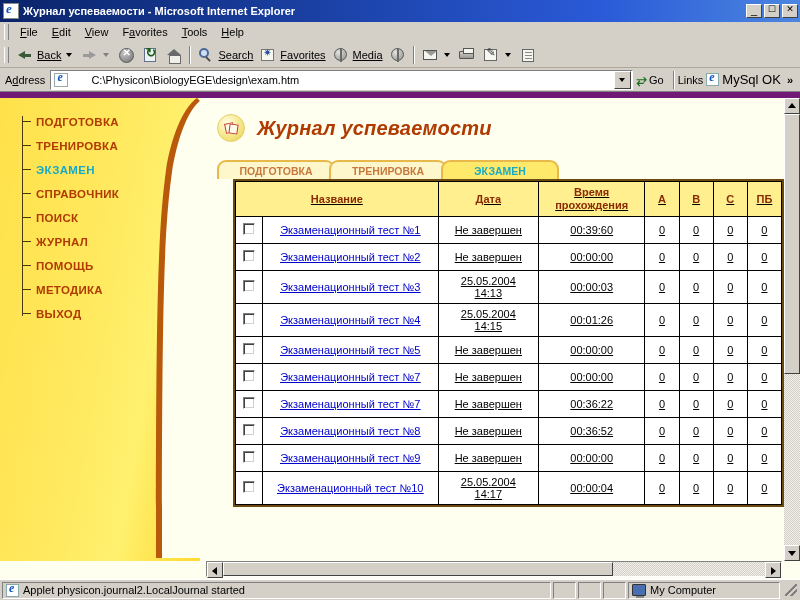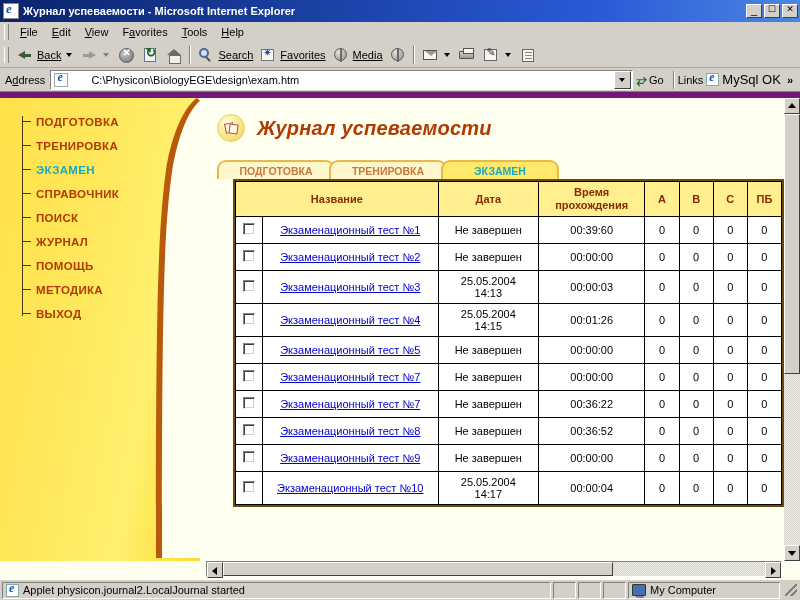--- a/index.html
+++ b/index.html
@@ -331,21 +331,21 @@
     background: #ffe96a; color: #17a9c6;
     min-width: 118px; z-index: 3;
     border-color: #e8b84a;
   }
 
   .table-wrap {
     margin: 0 0 0 33px;
     border: 2px solid #6a4a10;
     border-top-width: 2px;
     background: #fff;
-    position: relative; z-index: 1;
+    position: relative; z-index: 1; text-decoration: underline;
   }
   table.journal {
     border-collapse: collapse; width: 100%;
     font-size: 11px; color: #000;
   }
   table.journal th {
     background: #ffef8f; color: #8a2a00;
     font-size: 11px; font-weight: bold;
     border: 1px solid #000; padding: 4px 3px;
     line-height: 13px;

